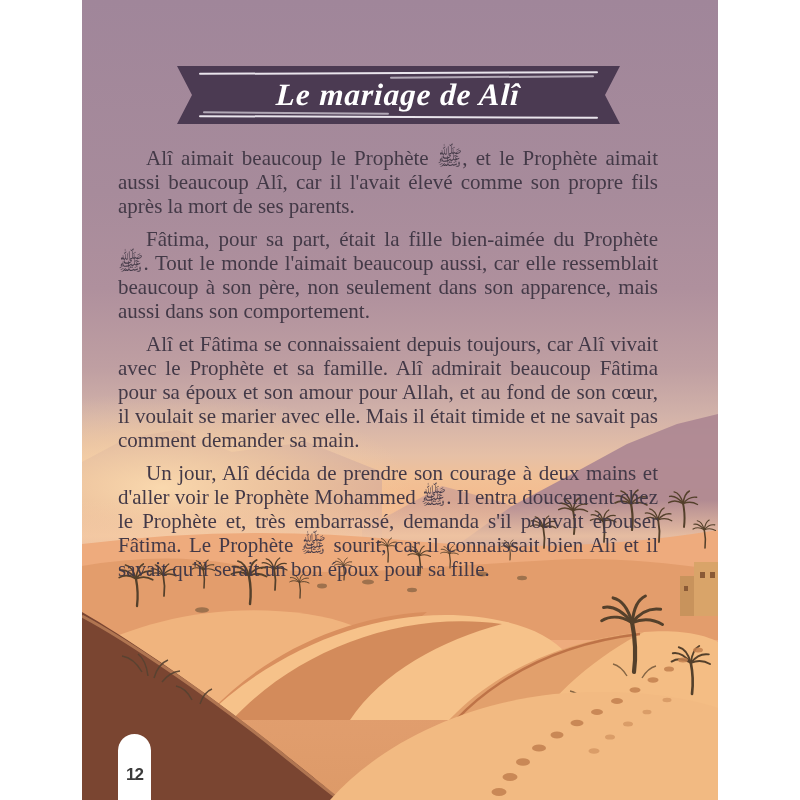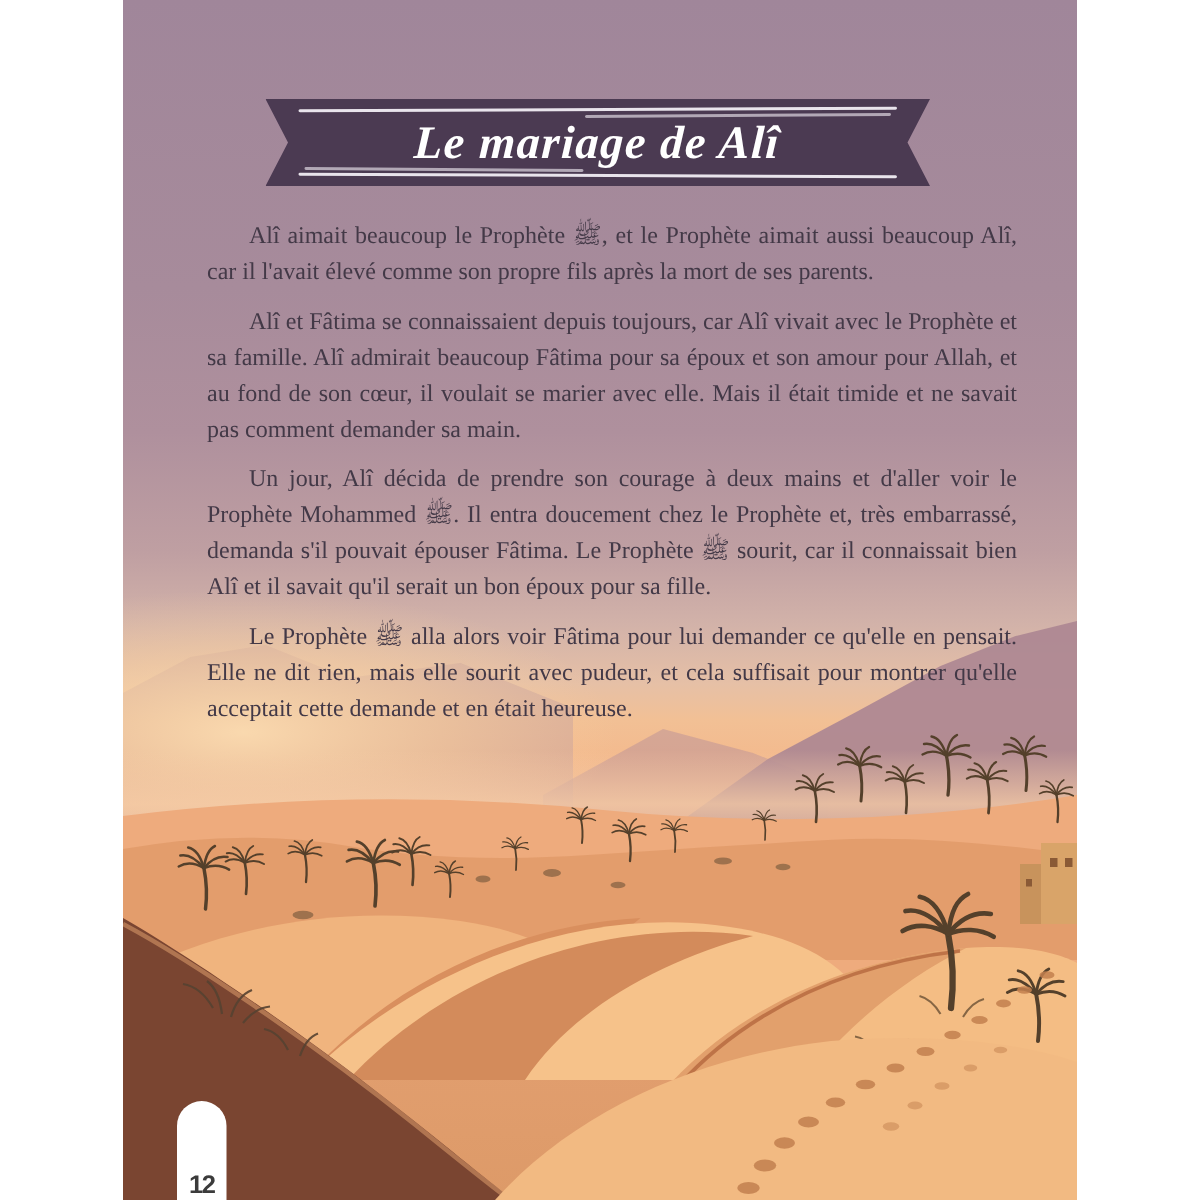--- a/index.html
+++ b/index.html
@@ -28,29 +28,29 @@
   .rline.t2{right:26px;width:46%;top:10px;opacity:.65;transform:rotate(-0.4deg);}
   .rline.b1{left:22px;right:22px;bottom:6px;transform:rotate(0.25deg);}
   .rline.b2{left:26px;width:42%;bottom:10px;opacity:.65;transform:rotate(0.4deg);}
   .ribbon .title{
     position:relative;color:#ffffff;font-family:"Liberation Serif",serif;
     font-style:italic;font-weight:bold;font-size:31px;letter-spacing:1px;
     transform:skewX(-3deg);white-space:nowrap;
   }
   
   .story{
-    position:absolute;left:56px;top:146px;width:540px;z-index:2;
-    color:#433947;font-size:16px;line-height:24px;text-align:justify;
+    position:absolute;left:36px;top:146px;width:540px;z-index:2;
+    color:#433947;font-size:21px;line-height:24px;text-align:justify;
   }
   .story p{margin:0 0 9px 0;text-indent:28px;}
   
   .tab{
     position:absolute;left:36px;bottom:0;width:33px;height:66px;z-index:4;
     background:#ffffff;border-radius:17px 17px 0 0;
-    display:flex;justify-content:center;align-items:flex-end;
+    display:flex;justify-content:center;align-items:center;
   }
   .tab .num{
     margin-top:16px;font-family:"Liberation Sans",sans-serif;font-weight:bold;
     font-size:17px;color:#3b3b3b;letter-spacing:-1px;
   }
 </style>
 </head>
 <body>
 
 <div class="canvas">
@@ -186,23 +186,23 @@
     <div class="ribbon">
       <div class="rline t1"></div>
       <div class="rline t2"></div>
       <div class="rline b1"></div>
       <div class="rline b2"></div>
       <span class="title">Le mariage de Alî</span>
     </div>
 
     <div class="story">
       <p>Alî aimait beaucoup le Prophète ﷺ, et le Prophète aimait aussi beaucoup Alî, car il l'avait élevé comme son propre fils après la mort de ses parents.</p>
+      <p>Fâtima, pour sa part, était la fille bien-aimée du Prophète ﷺ. Tout le monde l'aimait beaucoup aussi, car elle ressemblait beaucoup à son père, non seulement dans son apparence, mais aussi dans son comportement.</p>
       <p>Alî et Fâtima se connaissaient depuis toujours, car Alî vivait avec le Prophète et sa famille. Alî admirait beaucoup Fâtima pour sa époux et son amour pour Allah, et au fond de son cœur, il voulait se marier avec elle. Mais il était timide et ne savait pas comment demander sa main.</p>
       <p>Un jour, Alî décida de prendre son courage à deux mains et d'aller voir le Prophète Mohammed ﷺ. Il entra doucement chez le Prophète et, très embarrassé, demanda s'il pouvait épouser Fâtima. Le Prophète ﷺ sourit, car il connaissait bien Alî et il savait qu'il serait un bon époux pour sa fille.</p>
-      <p>Le Prophète ﷺ alla alors voir Fâtima pour lui demander ce qu'elle en pensait. Elle ne dit rien, mais elle sourit avec pudeur, et cela suffisait pour montrer qu'elle acceptait cette demande et en était heureuse.</p>
     </div>
 
     <div class="tab">
       <span class="num">12</span>
     </div>
 
   </div>
 </div>
 
 </body></html>

